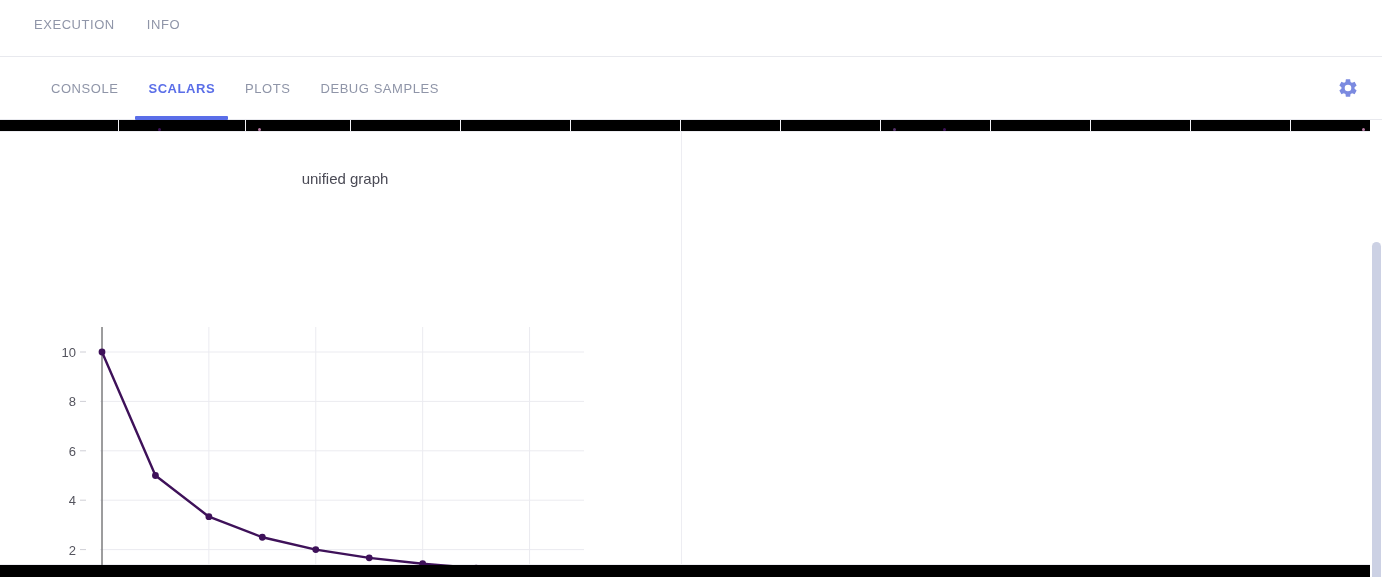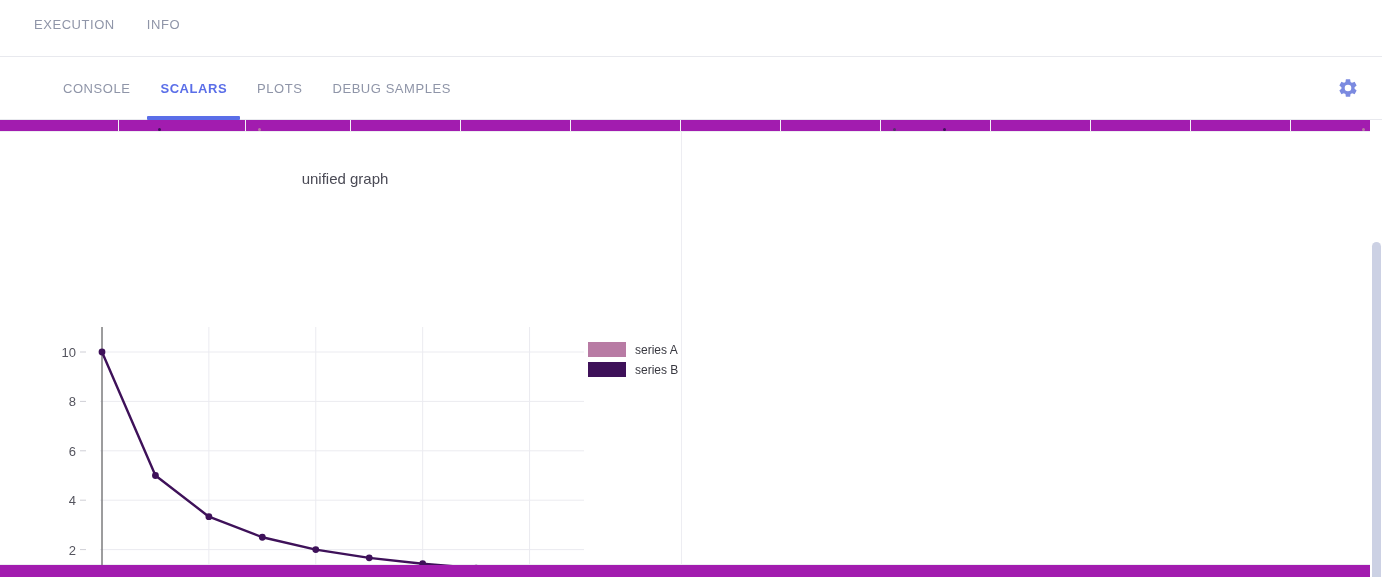--- a/index.html
+++ b/index.html
@@ -43,21 +43,21 @@
 
   
   .secondary-tabs {
     position: absolute; left: 0; top: 57px;
     width: 1382px; height: 63px;
     background: #ffffff;
     border-bottom: 1px solid #e8e9ee;
   }
   .secondary-tabs .tabrow {
     display: flex; align-items: center;
-    height: 63px; padding-left: 48px;
+    height: 63px; padding-left: 36px;
   }
   .stab {
     position: relative;
     height: 63px;
     display: flex; align-items: center;
     padding: 0 15px;
     font-size: 13px;
     letter-spacing: 0.55px;
     color: #8f95a8;
     cursor: pointer;
@@ -75,21 +75,21 @@
     transform: translateY(-50%);
     width: 28px; height: 28px;
     display: flex; align-items: center; justify-content: center;
     cursor: pointer;
   }
 
   
   .content {
     position: absolute; left: 0; top: 120px;
     width: 1382px; height: 457px;
-    background: #a21caf;
+    background: #000000;
     overflow: hidden;
   }
   
   .clipped-row {
     position: absolute; left: 0; top: 0;
     width: 1370px; height: 12px;
     border-bottom: 1px solid #ededf2;
     overflow: hidden;
   }
   .clipped-row .cgrid {
@@ -263,30 +263,20 @@
           <circle cx="208.88888888888889" cy="384.6749" r="3.4" fill="#3e1159"></circle>
           <circle cx="262.3333333333333" cy="405.25" r="3.4" fill="#3e1159"></circle>
           <circle cx="315.77777777777777" cy="417.6" r="3.4" fill="#3e1159"></circle>
           <circle cx="369.22222222222223" cy="425.8251" r="3.4" fill="#3e1159"></circle>
           <circle cx="422.66666666666663" cy="431.7037" r="3.4" fill="#3e1159"></circle>
           <circle cx="476.11111111111114" cy="436.125" r="3.4" fill="#3e1159"></circle>
           <circle cx="529.5555555555555" cy="439.5583" r="3.4" fill="#3e1159"></circle>
           <circle cx="583" cy="442.3" r="3.4" fill="#3e1159"></circle>
         </svg>
 
-      <div class="legend" id="legend">
-          <div class="legend-item">
-            <div class="legend-swatch" style="background: rgb(184, 123, 164);"></div>
-            <div class="legend-label">series A</div>
-          </div>
-          <div class="legend-item">
-            <div class="legend-swatch" style="background: rgb(62, 17, 89);"></div>
-            <div class="legend-label">series B</div>
-          </div>
-        </div>
 
     </div>
   </div>
 
   <div class="card-right"></div>
 </div>
 
 <div class="scroll-track">
   <div class="scroll-thumb"></div>
 </div>

